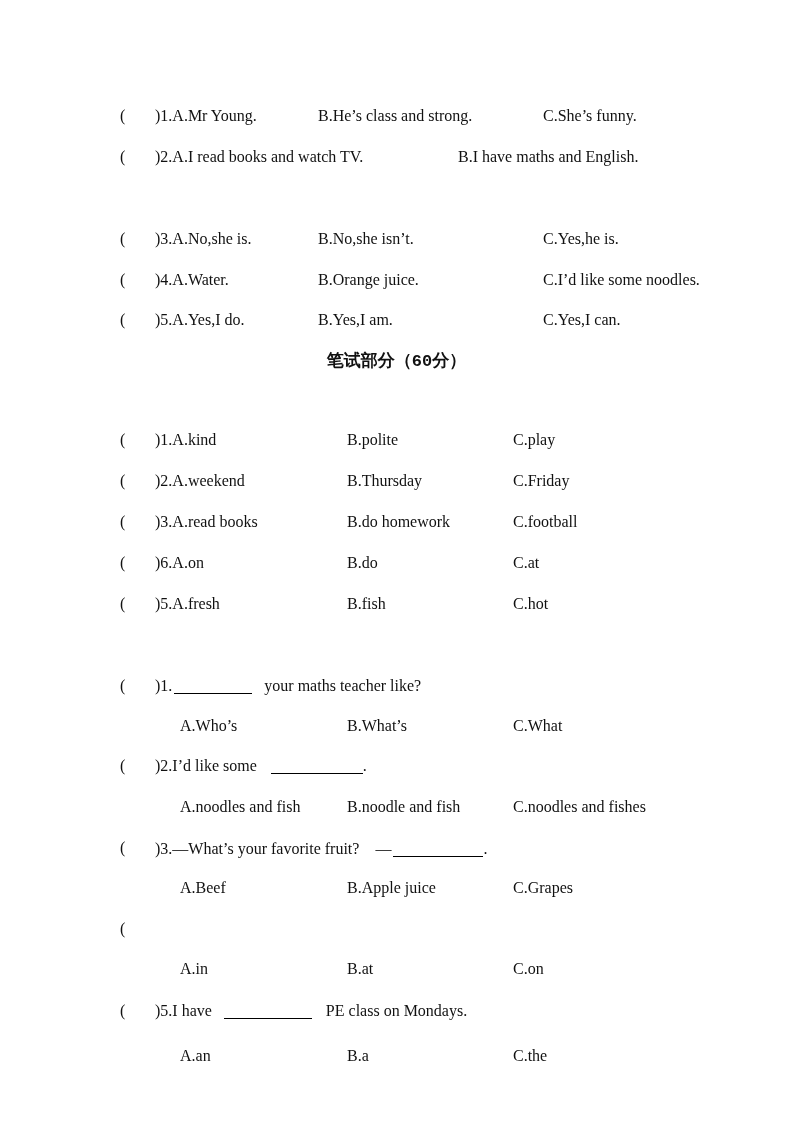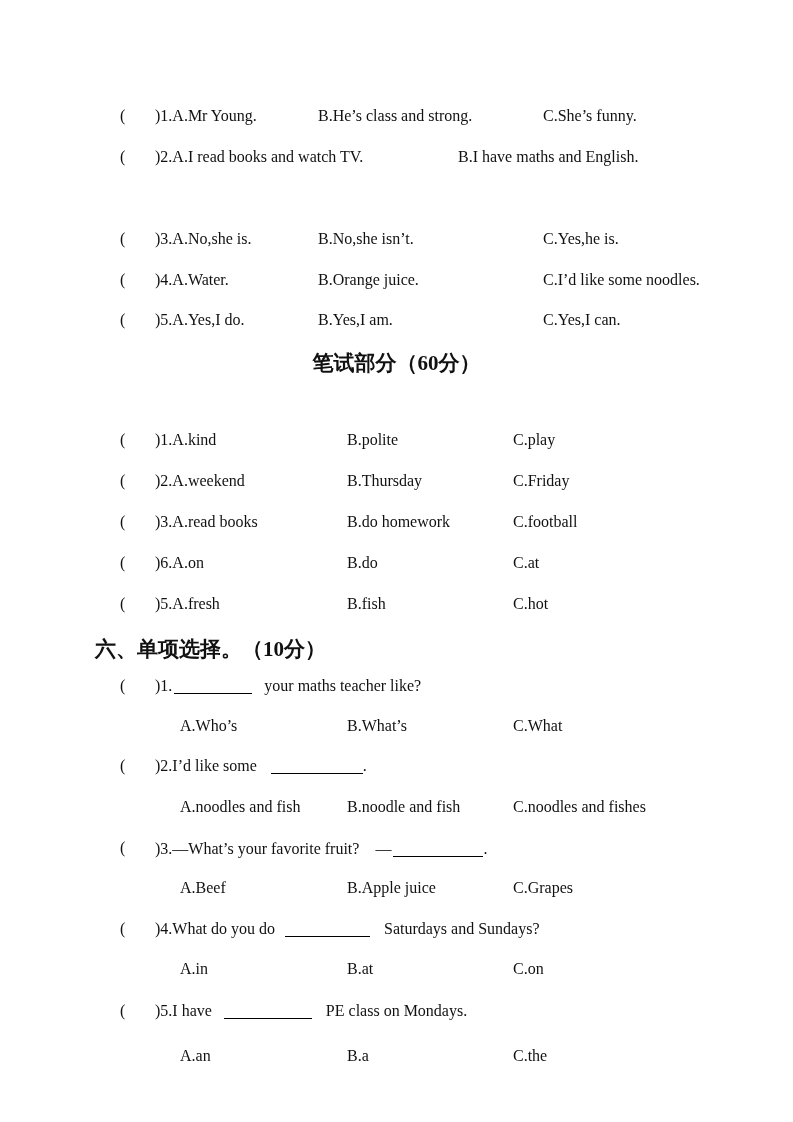--- a/index.html
+++ b/index.html
@@ -20,22 +20,22 @@
   .m    { left: 155px; }   
   .b4   { left: 318px; }   
   .c4   { left: 543px; }   
   .b42  { left: 458px; text-align: center; }   
   .cont { left: 180px; }   
   .b5   { left: 347px; }   
   .c5   { left: 513px; }   
   .a6   { left: 180px; }   
   .heading {
     position: absolute; left: 95px;
-    font-weight: 700; font-size: 21px;
-    font-family: Liberation Serif, serif;
+    font-weight: 700; font-size: 17px;
+    font-family: Liberation Mono, monospace;
   }
   .center-heading { left: 0; width: 100%; text-align: center; }
   .qq .blank {
     display: inline-block;
     height: 0;
     border-bottom: 1px solid #000000;
     position: relative;
     top: 3px;
   }
 </style>
@@ -101,21 +101,20 @@
     <span class="b5">B.do</span>
     <span class="c5">C.at</span>
   </div>
   <div class="ln" style="top:595px">
     <span class="p">(</span>
     <span class="m">)5.A.fresh</span>
     <span class="b5">B.fish</span>
     <span class="c5">C.hot</span>
   </div>
 
-  <div class="heading" style="top:635px">六、单项选择。（10分）</div>
 
   <div class="ln" style="top:677px">
     <span class="p">(</span>
     <span class="m qq"><span>)1.</span><span class="blank" style="width:78px;margin:0 12px 0 2px"></span><span>your maths teacher like?</span></span>
   </div>
   <div class="ln" style="top:717px">
     <span class="a6">A.Who’s</span>
     <span class="b5">B.What’s</span>
     <span class="c5">C.What</span>
   </div>
@@ -135,21 +134,20 @@
     <span class="m qq"><span>)3.—What’s your favorite fruit?　—</span><span class="blank" style="width:90px;margin:0 0 0 2px"></span><span>.</span></span>
   </div>
   <div class="ln" style="top:879px">
     <span class="a6">A.Beef</span>
     <span class="b5">B.Apple juice</span>
     <span class="c5">C.Grapes</span>
   </div>
 
   <div class="ln" style="top:920px">
     <span class="p">(</span>
-    <span class="m qq"><span>)4.What do you do</span><span class="blank" style="width:85px;margin:0 14px 0 10px"></span><span>Saturdays and Sundays?</span></span>
   </div>
   <div class="ln" style="top:960px">
     <span class="a6">A.in</span>
     <span class="b5">B.at</span>
     <span class="c5">C.on</span>
   </div>
 
   <div class="ln" style="top:1002px">
     <span class="p">(</span>
     <span class="m qq"><span>)5.I have</span><span class="blank" style="width:88px;margin:0 14px 0 12px"></span><span>PE class on Mondays.</span></span>

